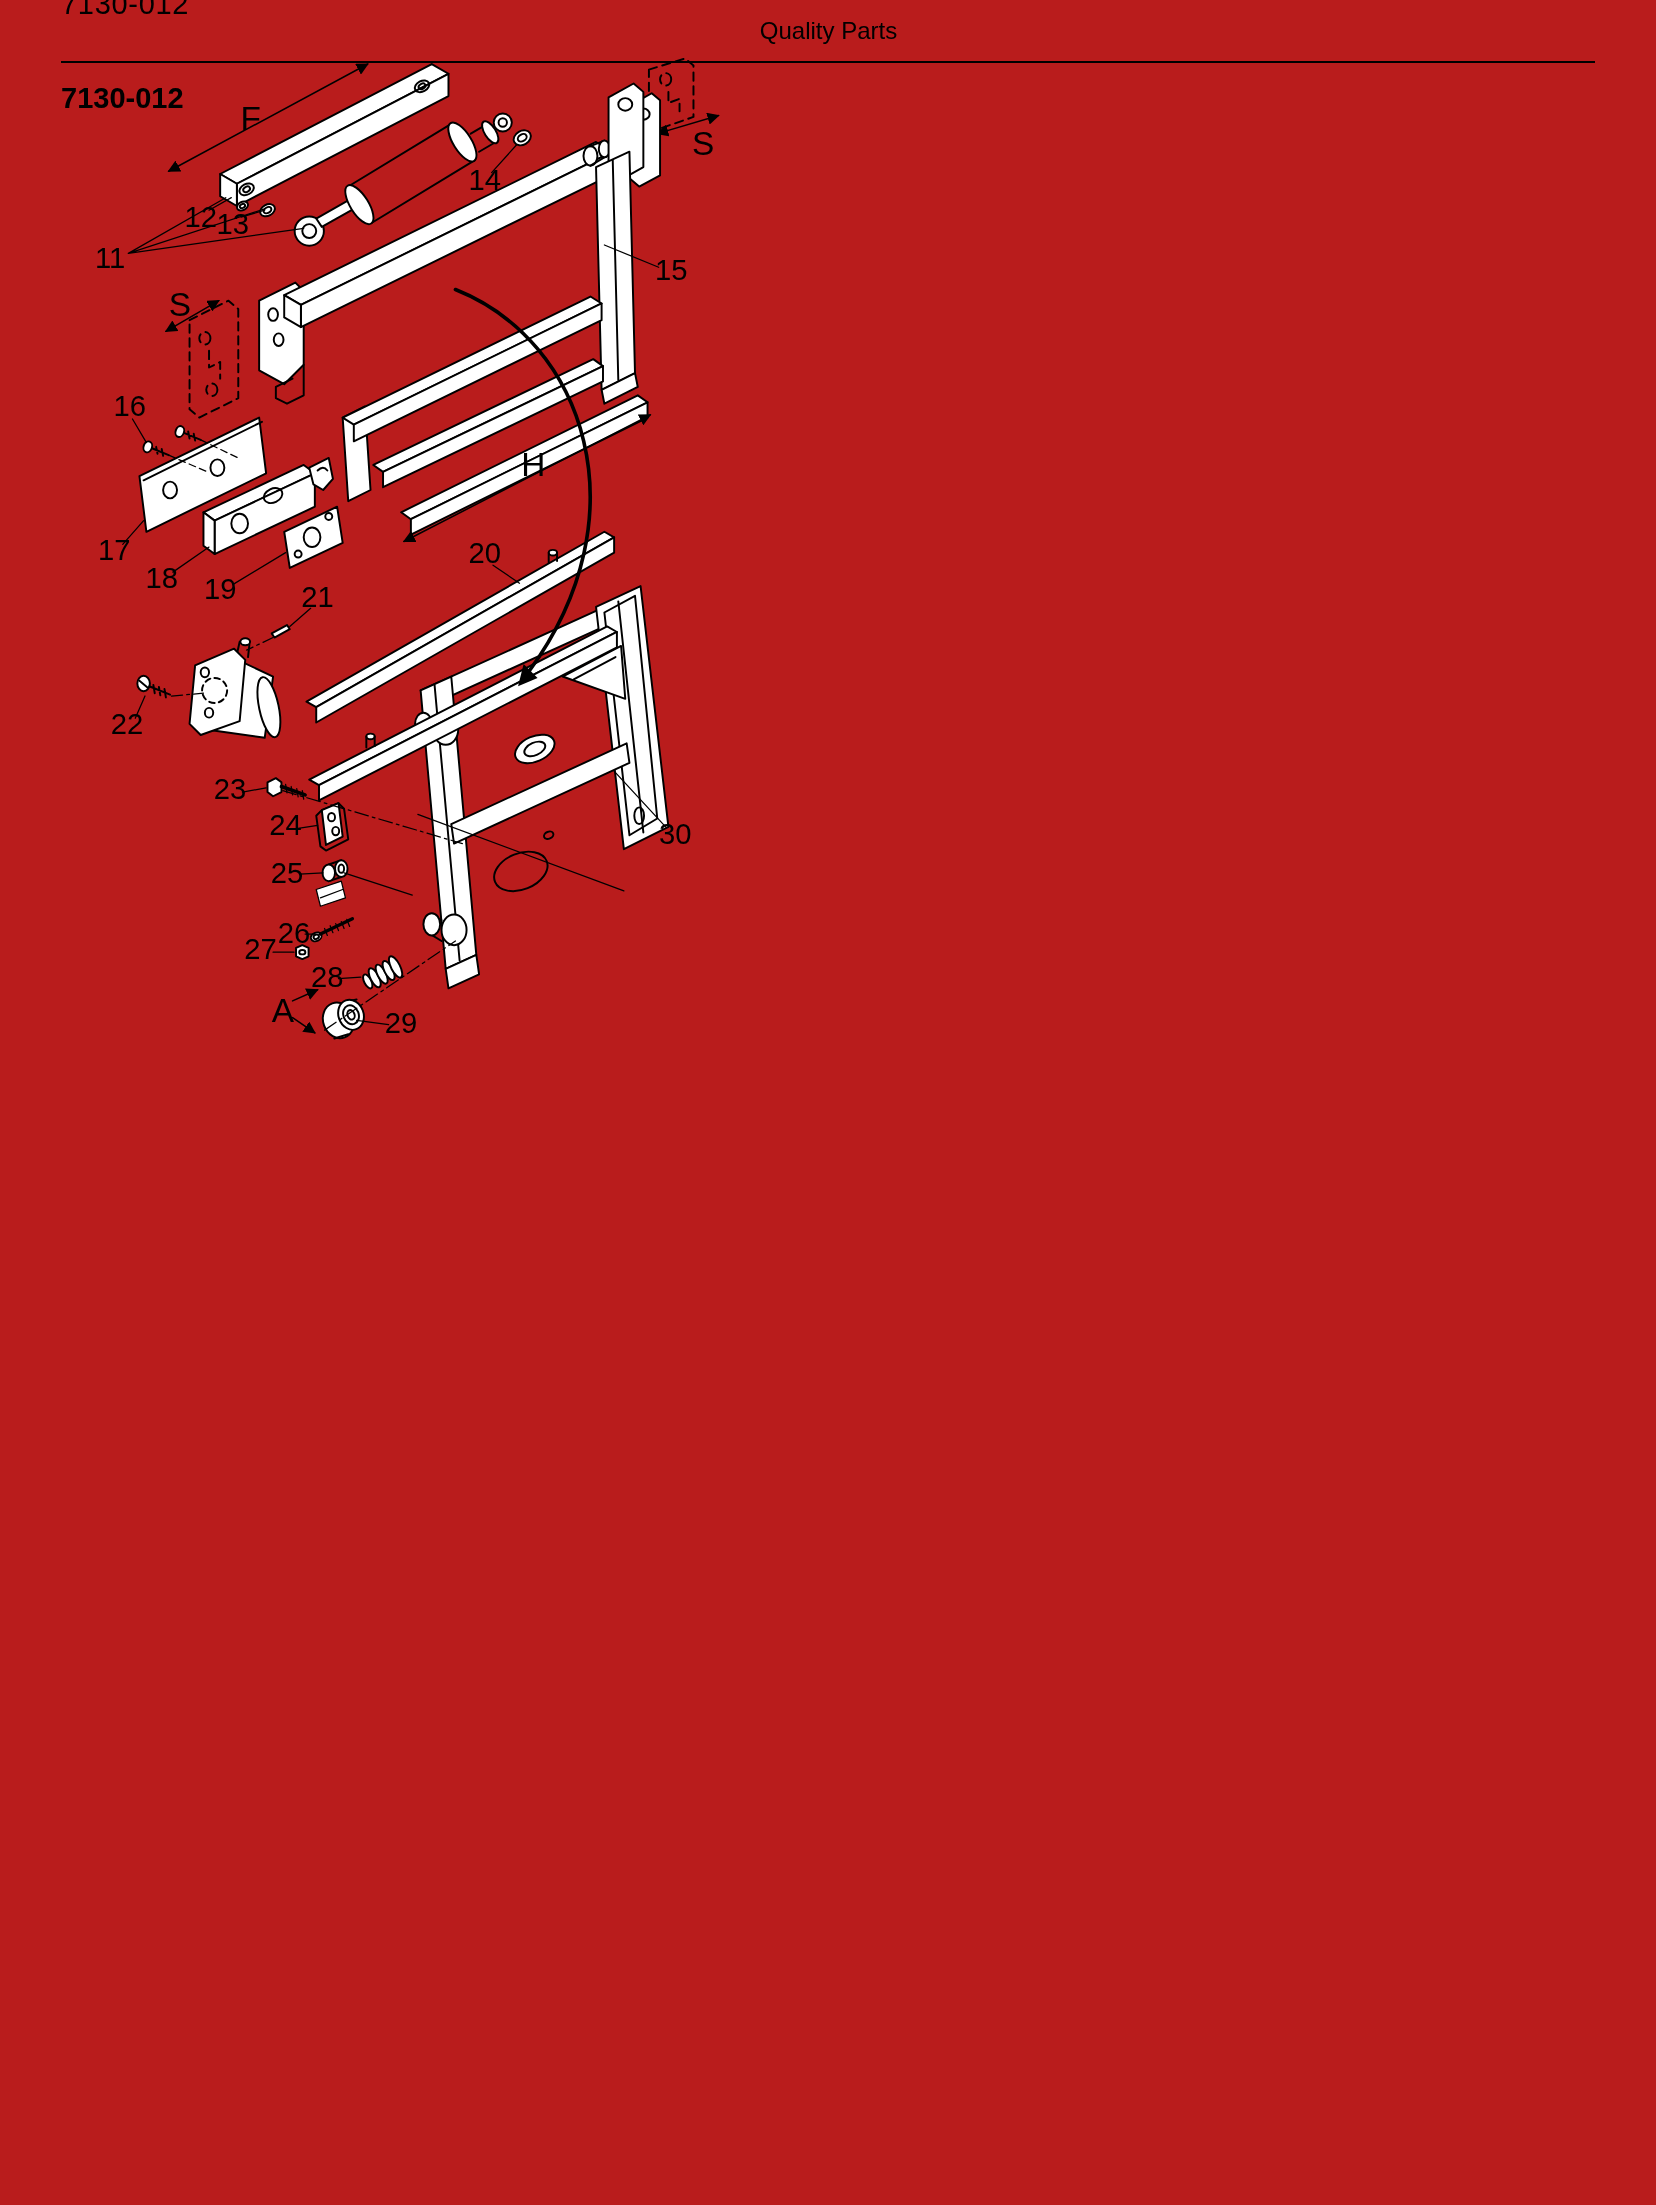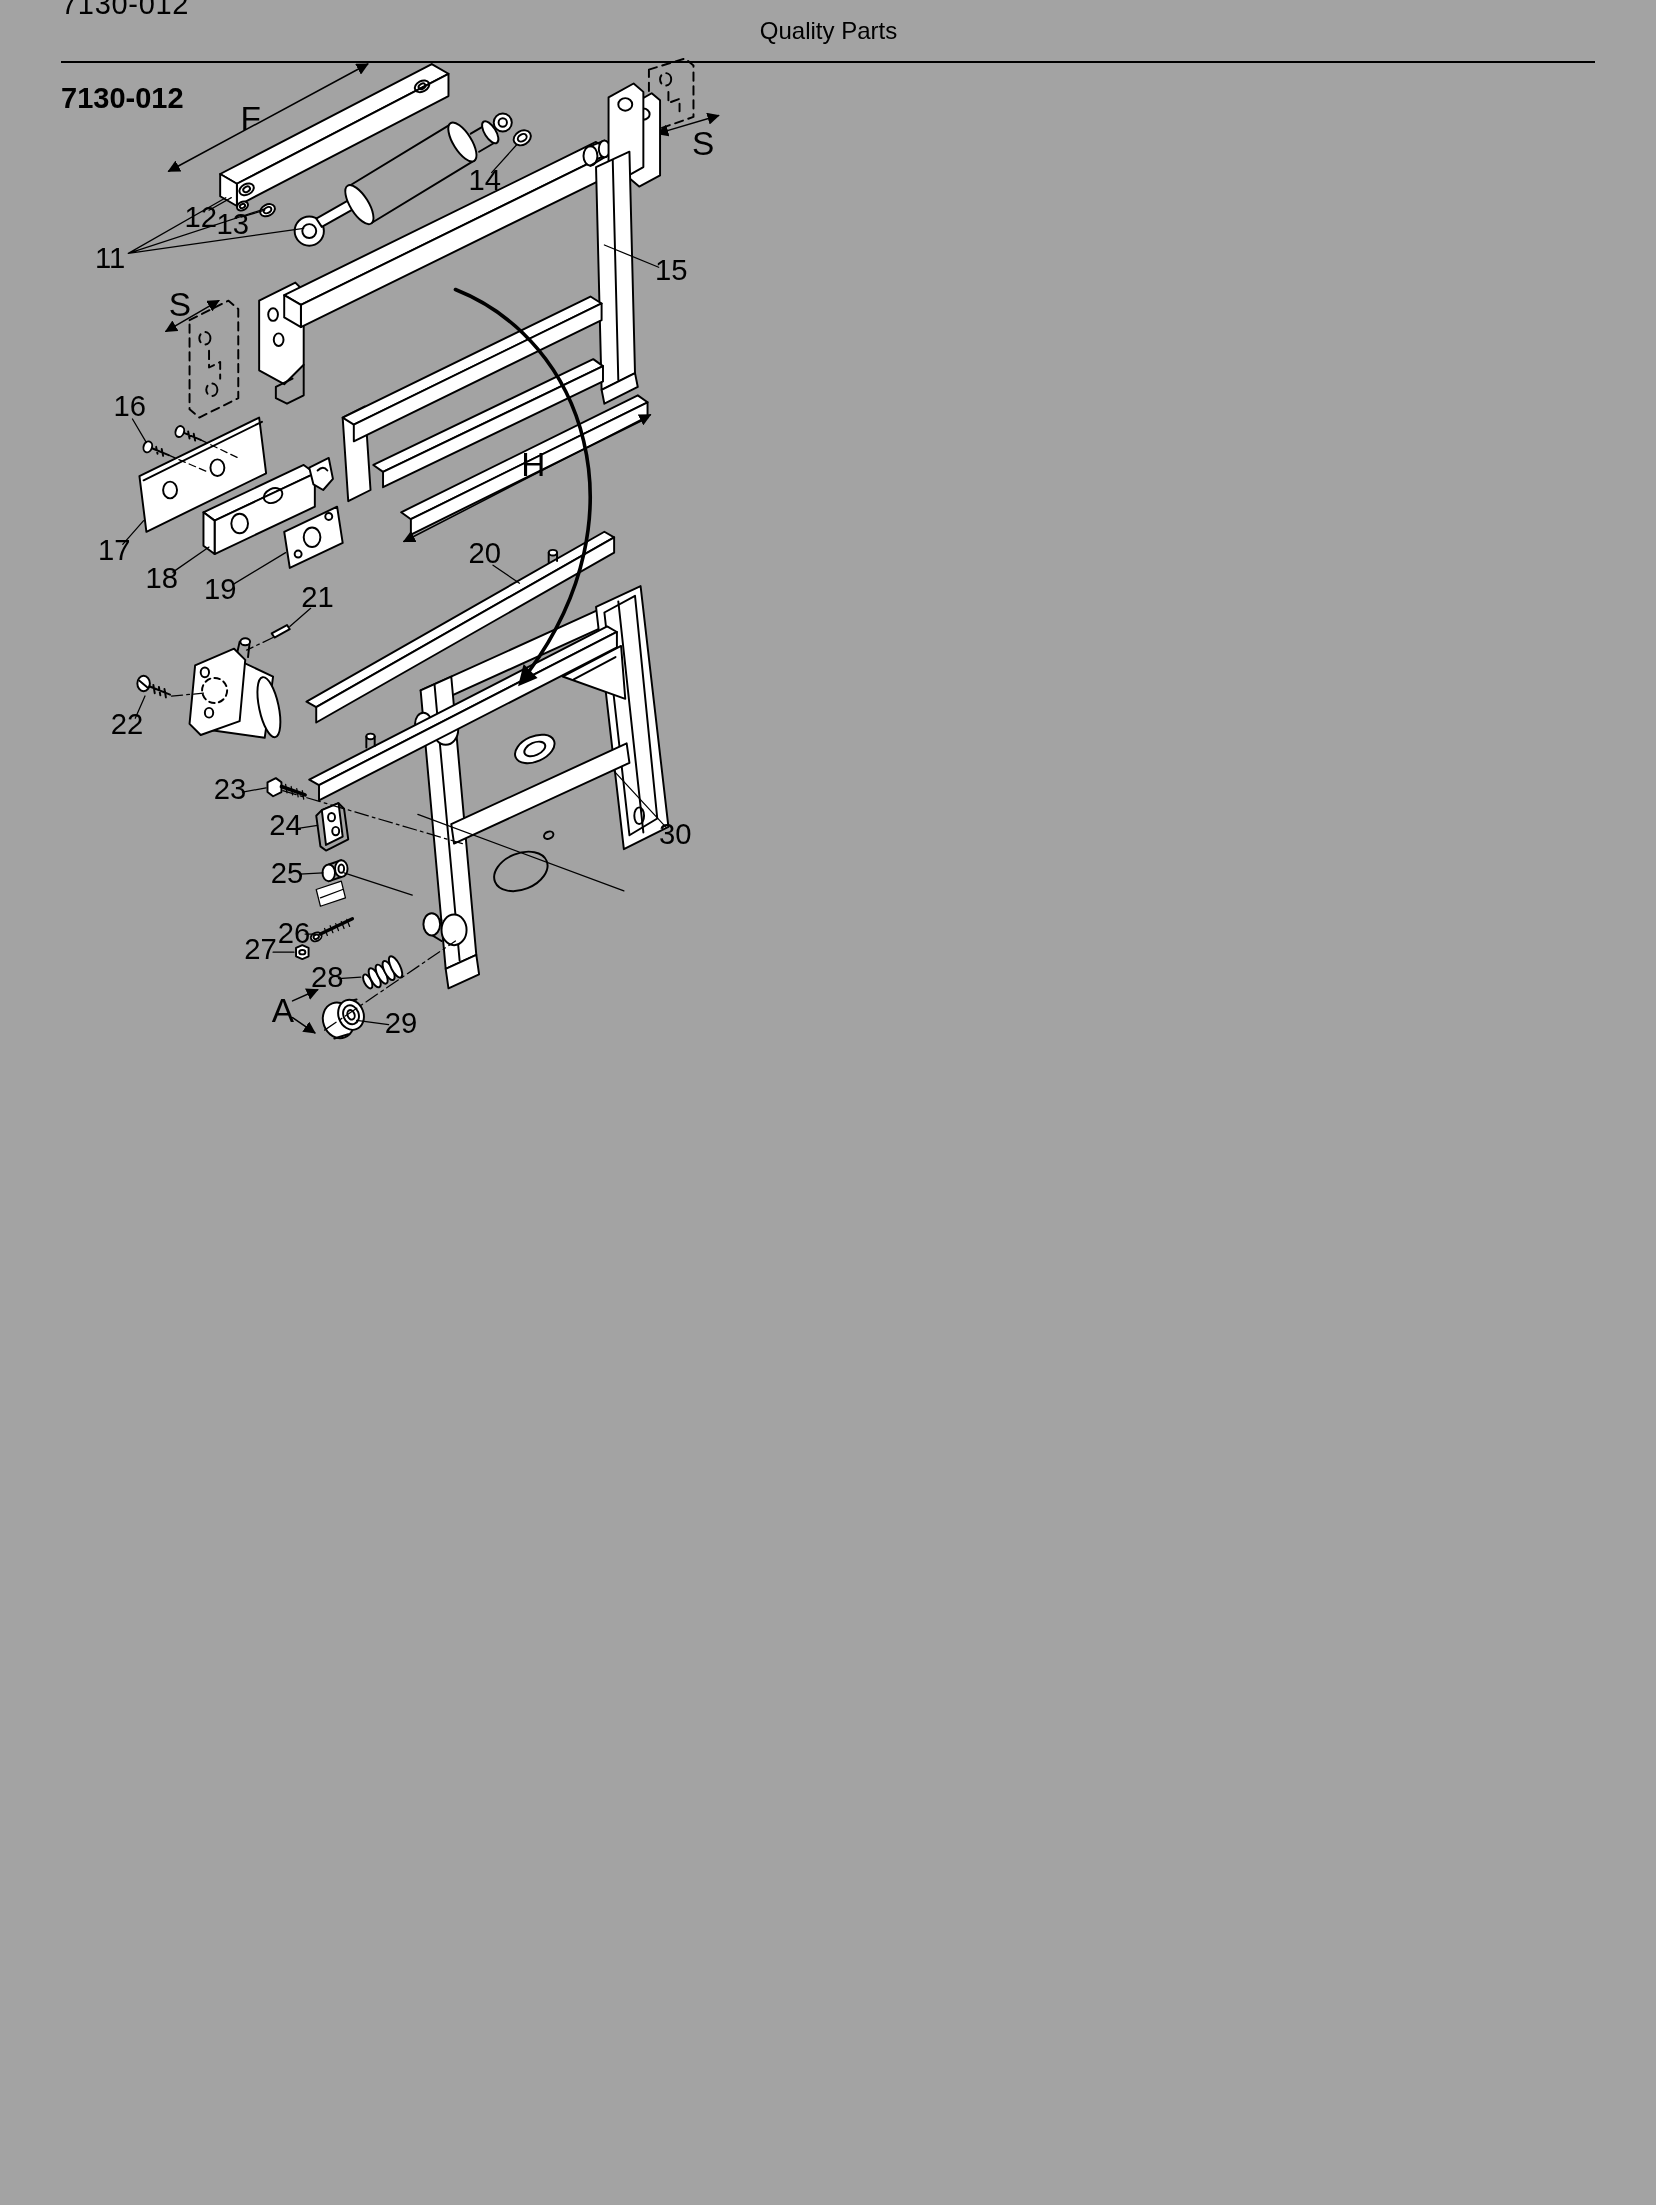--- a/index.html
+++ b/index.html
@@ -1,20 +1,20 @@
 <!DOCTYPE html>
 <html style="font-size:11px"><head>
 <meta charset="utf-8">
 <style>
   html,body{margin:0;padding:0;background:#fff;}
   .page{
     position:relative;
     width:1657px;
     height:2205px;
-    background:#a3a3a3;
+    background:#b91c1c;
     overflow:hidden;
     font-family:"Liberation Sans", sans-serif;
     color:#000;
   }
   .hdr-left-clipped{
     position:absolute;
     left:61px;
     top:-12.5px;
     font-size:29px;
     letter-spacing:0.7px;

